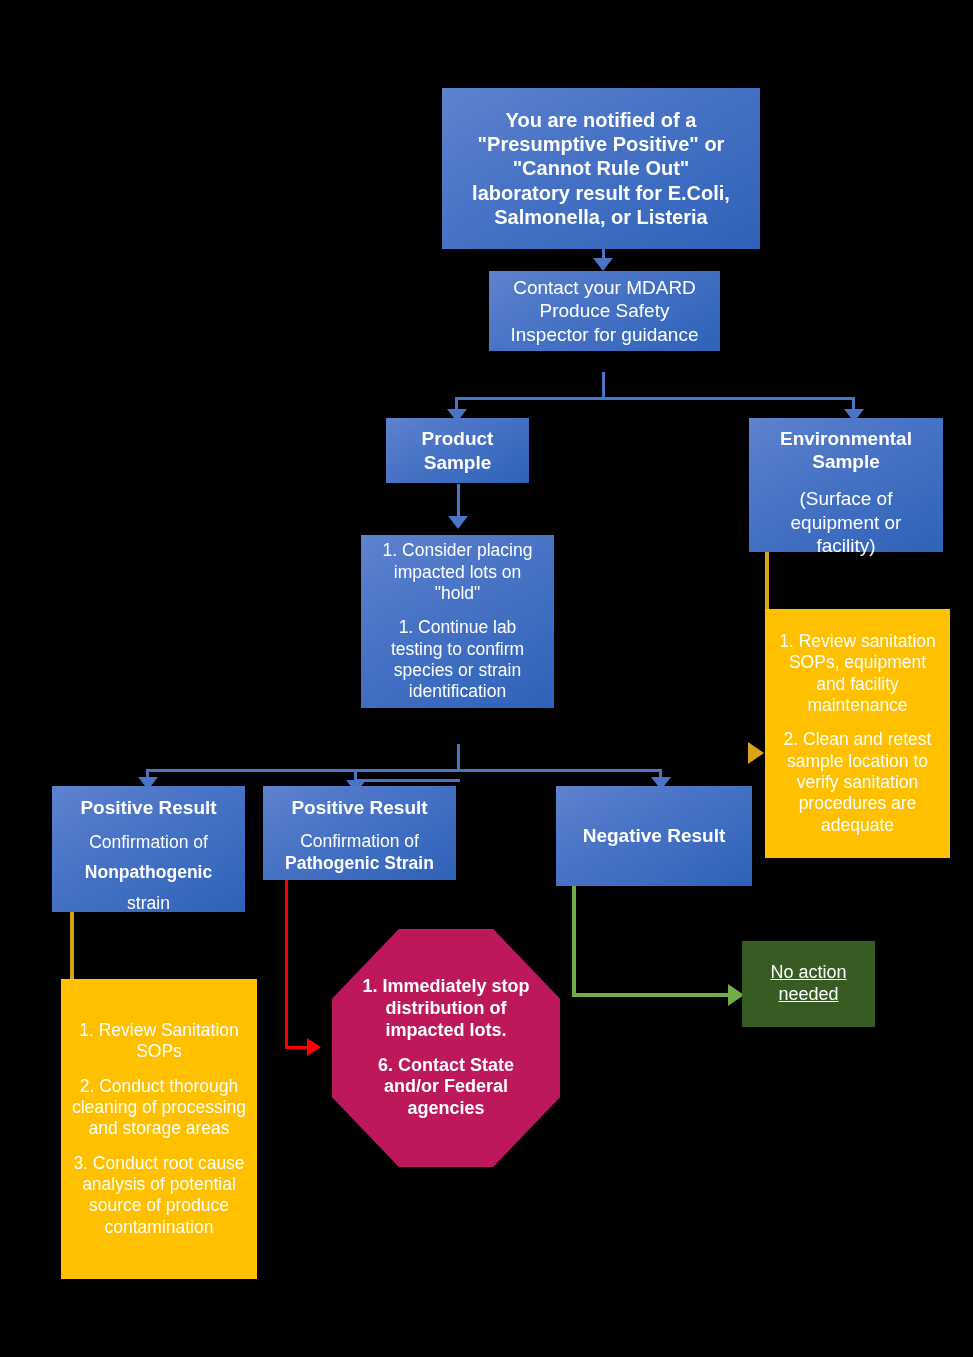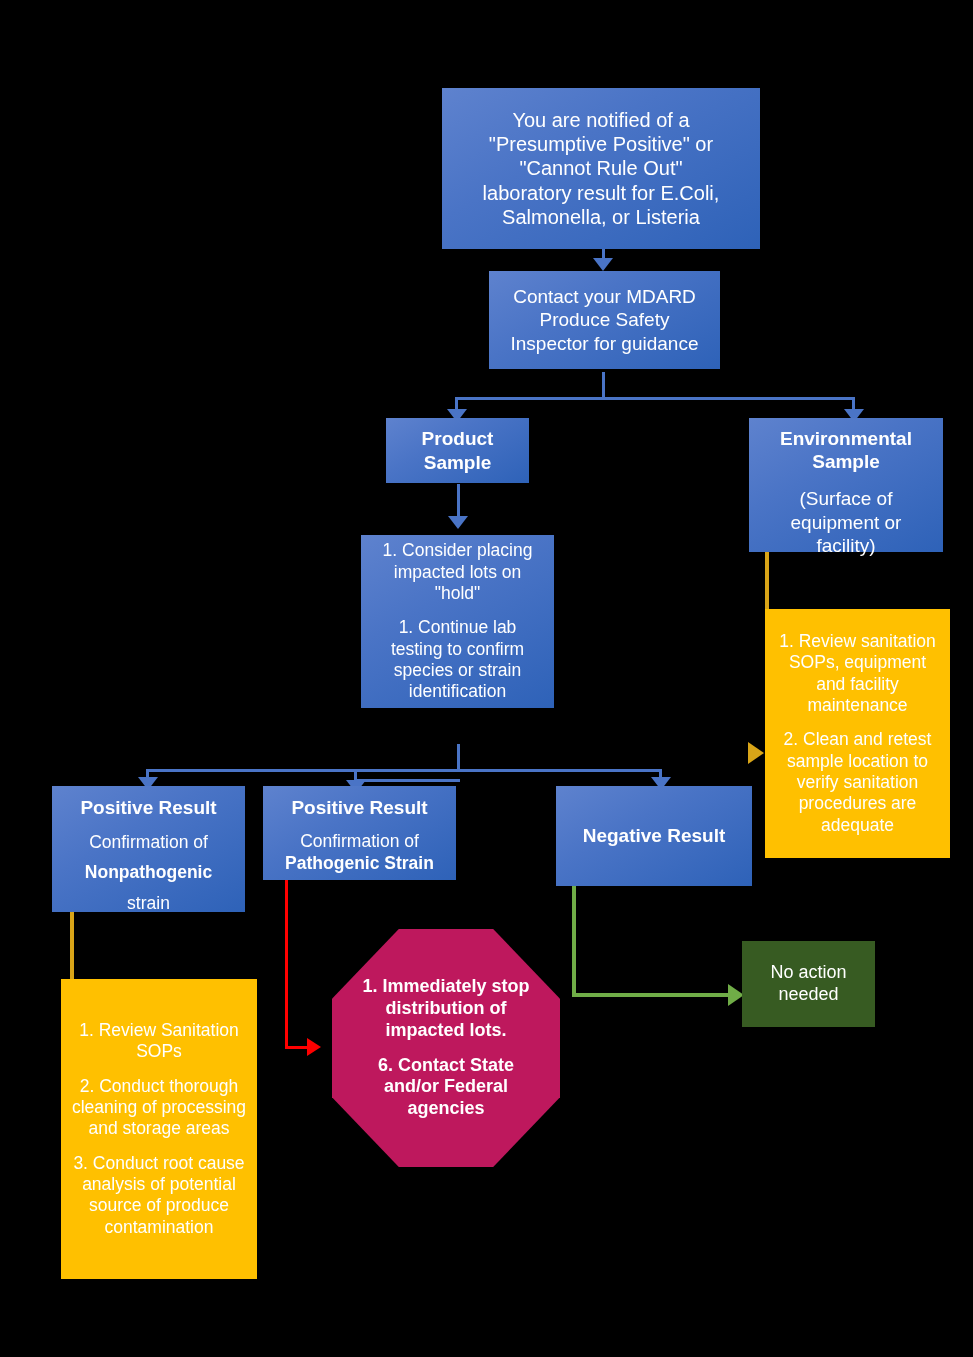--- a/index.html
+++ b/index.html
@@ -95,29 +95,29 @@
     <div class="hline" style="left:285px;top:1046px;width:25px;"></div>
     <div class="arrow-r" style="left:307px;top:1038px;border-left:14px solid #FF0000;"></div>
   </div>
 
   <div class="conn greenc">
     <div class="vline" style="left:572px;top:886px;width:4px;height:111px;"></div>
     <div class="hline" style="left:572px;top:993px;width:160px;height:4px;"></div>
     <div class="arrow-r" style="left:728px;top:984px;border-left:16px solid #70AD47;border-top-width:11px;border-bottom-width:11px;"></div>
   </div>
 
-  <div class="node blue" style="left:442px;top:88px;width:318px;height:161px;padding:10px 10px;font-size:20px;font-weight:normal;text-align:right;">
+  <div class="node blue" style="left:442px;top:88px;width:318px;height:161px;padding:10px 10px;font-size:20px;font-weight:bold;text-align:right;">
     <div class="p">You are notified of a</div>
     <div class="p" style="margin-top:0">"Presumptive Positive" or</div>
     <div class="p" style="margin-top:0">"Cannot Rule Out"</div>
     <div class="p" style="margin-top:0">laboratory result for E.Coli,</div>
     <div class="p" style="margin-top:0">Salmonella, or Listeria</div>
   </div>
 
-  <div class="node blue" style="left:489px;top:271px;width:231px;height:98px;padding:4px 14px;font-size:19px;">
+  <div class="node blue" style="left:489px;top:271px;width:231px;height:80px;padding:4px 14px;font-size:19px;">
     <div class="p">Contact your MDARD Produce Safety Inspector for guidance</div>
   </div>
 
   <div class="node blue" style="left:386px;top:418px;width:143px;height:65px;padding:2px 6px;font-size:19px;font-weight:bold;">
     <div class="p">Product Sample</div>
   </div>
 
   <div class="node blue" style="left:749px;top:418px;width:194px;height:134px;padding:4px 10px;font-size:19px;justify-content:flex-start;">
     <div class="p b" style="margin-top:5px">Environmental Sample</div>
     <div class="p" style="margin-top:14px">(Surface of equipment or facility)</div>
@@ -154,17 +154,17 @@
     <div class="p">1. Review Sanitation SOPs</div>
     <div class="p">2. Conduct thorough cleaning of processing and storage areas</div>
     <div class="p">3. Conduct root cause analysis of potential source of produce contamination</div>
   </div>
 
   <div class="node red-oct" style="left:332px;top:929px;width:228px;height:238px;padding:6px 24px;font-size:18px;font-weight:bold;">
     <div class="p">1. Immediately stop distribution of impacted lots.</div>
     <div class="p">6. Contact State and/or Federal agencies</div>
   </div>
 
-  <div class="node green" style="left:742px;top:941px;width:133px;height:86px;padding:4px 8px;font-size:18px;">
+  <div class="node green" style="left:742px;top:941px;width:133px;height:86px;padding:4px 8px;font-size:18px;text-decoration:underline;">
     <div class="p">No action needed</div>
   </div>
 
 </div>
 
 </body></html>

